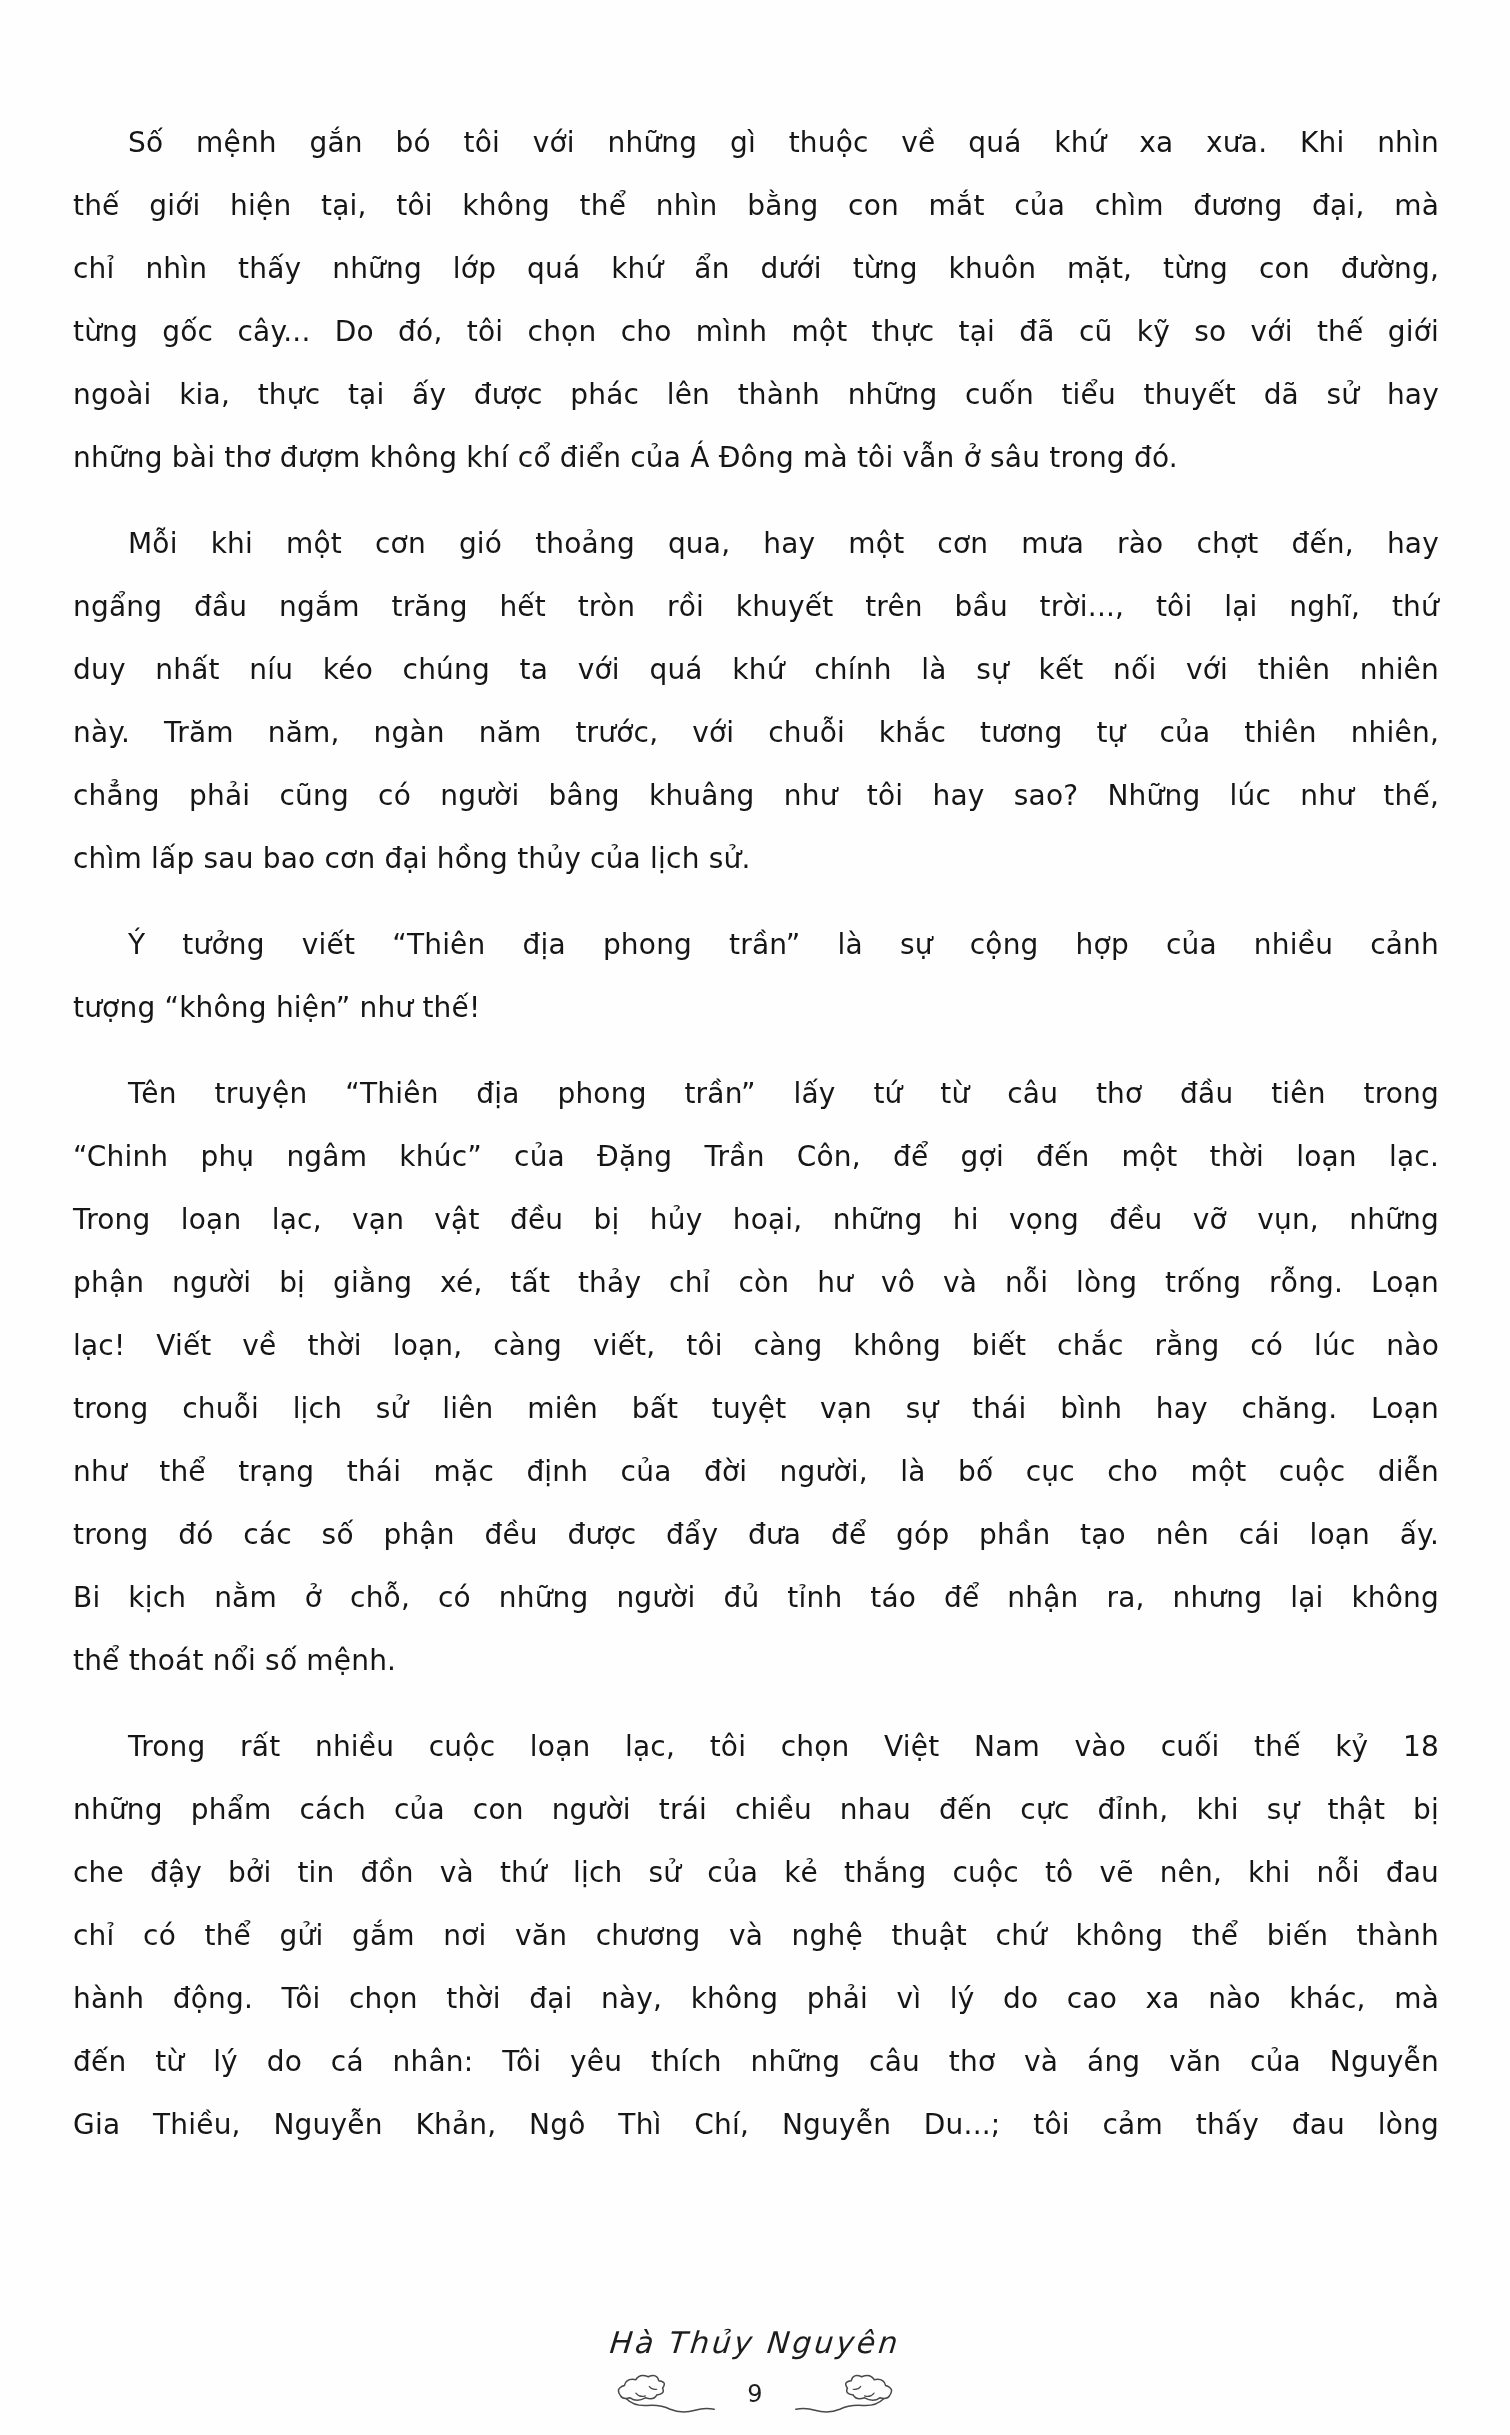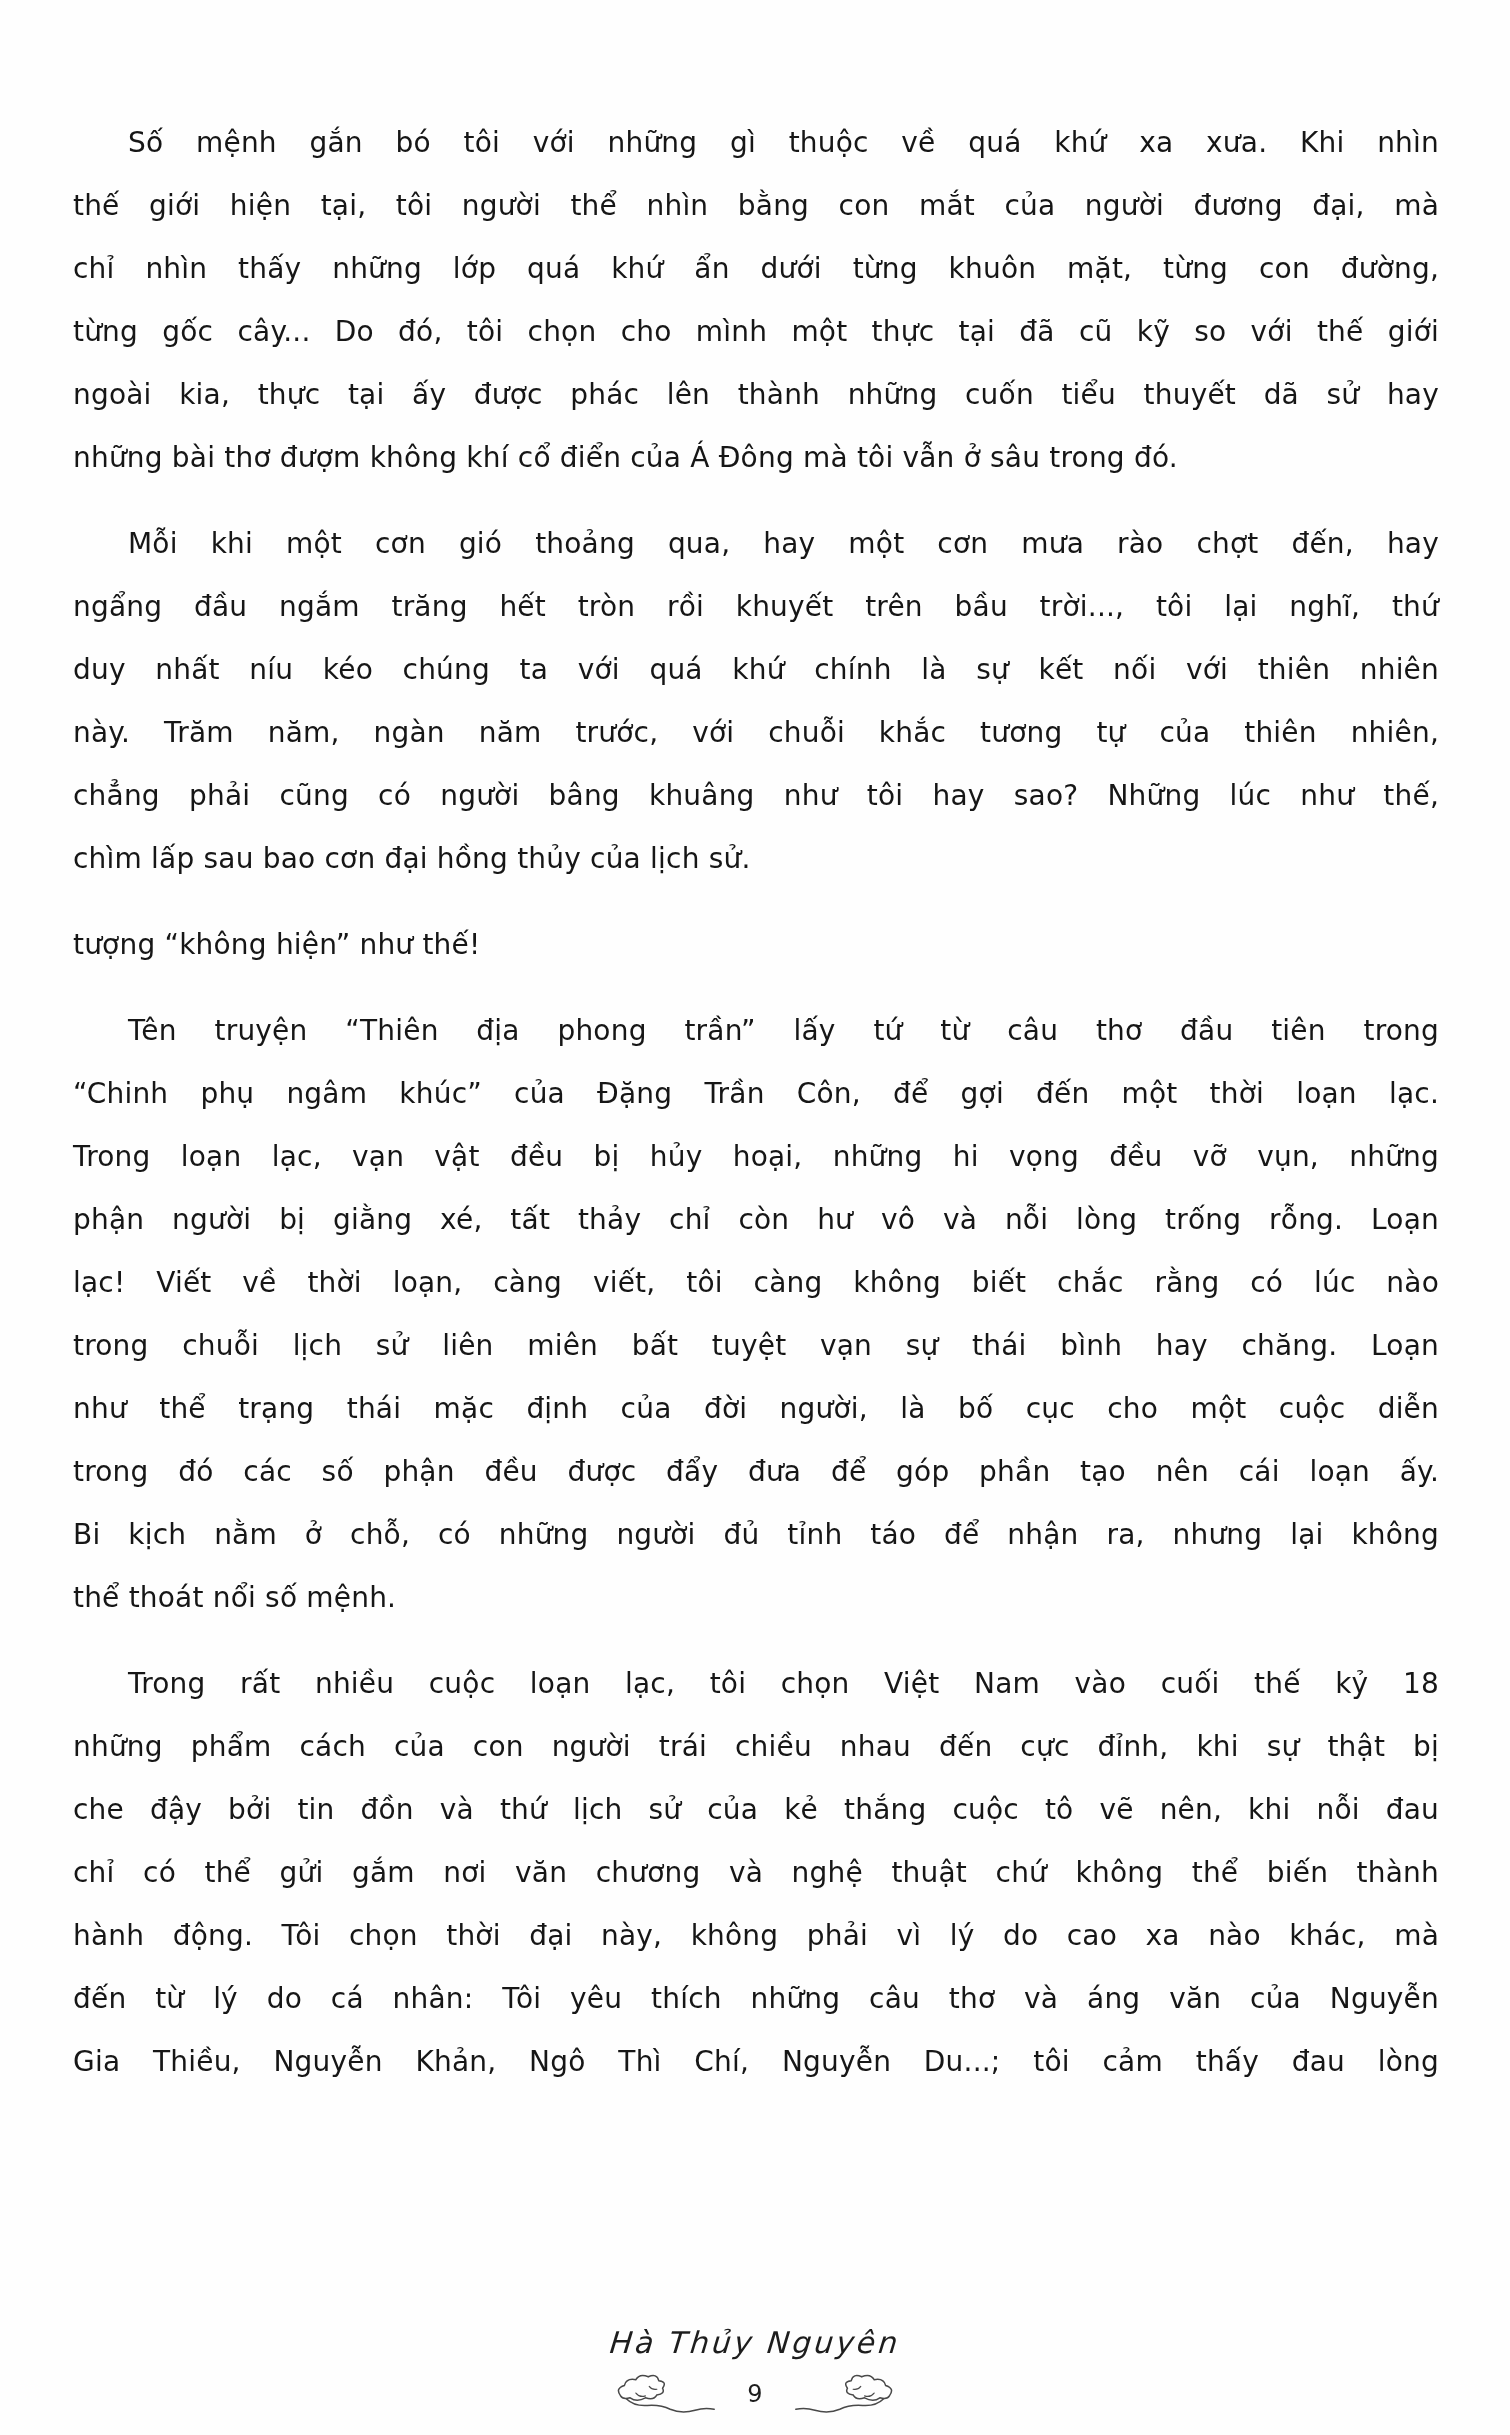--- a/index.html
+++ b/index.html
@@ -56,35 +56,36 @@
 </style>
 </head>
 <body>
 
 <div class="page">
 
   <main class="text-block">
 
   <p class="para">
         <span class="line first">Số mệnh gắn bó tôi với những gì thuộc về quá khứ xa xưa. Khi nhìn</span>
-        <span class="line">thế giới hiện tại, tôi người thể nhìn bằng con mắt của người đương đại, mà</span>
+        <span class="line">thế giới hiện tại, tôi không thể nhìn bằng con mắt của chìm đương đại, mà</span>
         <span class="line">chỉ nhìn thấy những lớp quá khứ ẩn dưới từng khuôn mặt, từng con đường,</span>
         <span class="line">từng gốc cây... Do đó, tôi chọn cho mình một thực tại đã cũ kỹ so với thế giới</span>
         <span class="line">ngoài kia, thực tại ấy được phác lên thành những cuốn tiểu thuyết dã sử hay</span>
         <span class="line last">những bài thơ đượm không khí cổ điển của Á Đông mà tôi vẫn ở sâu trong đó.</span>
       </p>
       <p class="para">
         <span class="line first">Mỗi khi một cơn gió thoảng qua, hay một cơn mưa rào chợt đến, hay</span>
         <span class="line">ngẩng đầu ngắm trăng hết tròn rồi khuyết trên bầu trời...,  tôi lại nghĩ, thứ</span>
         <span class="line">duy nhất níu kéo chúng ta với quá khứ chính là sự kết nối với thiên nhiên</span>
         <span class="line">này. Trăm năm, ngàn năm trước, với chuỗi khắc tương tự của thiên nhiên,</span>
         <span class="line">chẳng phải cũng có người bâng khuâng như tôi hay sao? Những lúc như thế,</span>
         <span class="line last">chìm lấp sau bao cơn đại hồng thủy của lịch sử.</span>
       </p>
       <p class="para">
+        <span class="line first">Ý tưởng viết “Thiên địa phong trần” là sự cộng hợp của nhiều cảnh</span>
         <span class="line last">tượng “không hiện” như thế!</span>
       </p>
       <p class="para">
         <span class="line first">Tên truyện “Thiên địa phong trần” lấy tứ từ câu thơ đầu tiên trong</span>
         <span class="line">“Chinh phụ ngâm khúc” của Đặng Trần Côn, để gợi đến một thời loạn lạc.</span>
         <span class="line">Trong loạn lạc, vạn vật đều bị hủy hoại, những hi vọng đều vỡ vụn, những</span>
         <span class="line">phận người bị giằng xé, tất thảy chỉ còn hư vô và nỗi lòng trống rỗng. Loạn</span>
         <span class="line">lạc! Viết về thời loạn, càng viết, tôi càng không biết chắc rằng có lúc nào</span>
         <span class="line">trong chuỗi lịch sử liên miên bất tuyệt vạn sự thái bình hay chăng. Loạn</span>
         <span class="line">như thể trạng thái mặc định của đời người, là bố cục cho một cuộc diễn</span>

